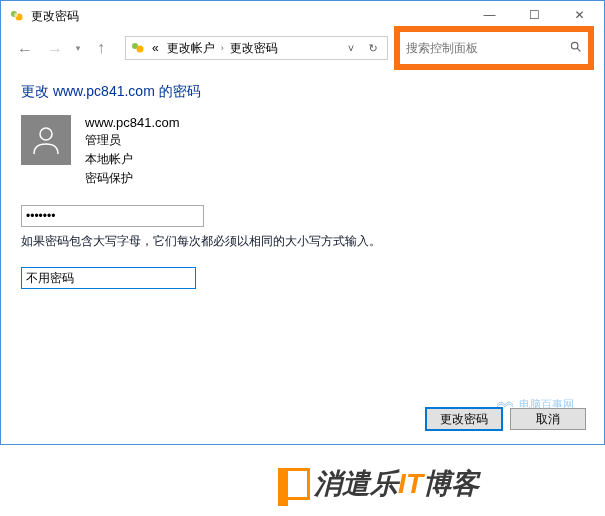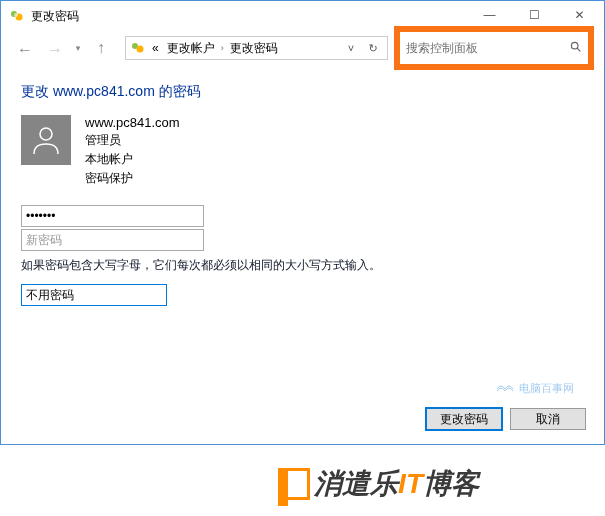--- a/index.html
+++ b/index.html
@@ -24,28 +24,28 @@
 .searchbox input { border: none; outline: none; flex: 1; font-size: 12px; color: #555; font-family: inherit; }
 .search-icon { color: #555; font-size: 12px; }
 .content { padding: 18px 20px; }
 .page-title { font-size: 14px; color: #003399; margin-bottom: 14px; }
 .user-row { display: flex; gap: 14px; margin-bottom: 18px; }
 .avatar { width: 50px; height: 50px; background: #858585; display: flex; align-items: center; justify-content: center; }
 .user-info { display: flex; flex-direction: column; gap: 2px; font-size: 12px; }
 .user-name { font-size: 13px; }
 .field-stack { display: flex; flex-direction: column; gap: 2px; max-width: 460px; margin-bottom: 6px; }
 .text-field { width: 183px; height: 22px; border: 1px solid #aaa; padding: 0 4px; font-size: 12px; font-family: inherit; outline: none; }
-.text-field.wide { width: 146px; }
+.text-field.wide { width: 175px; margin-top: 7px; }
 .text-field::placeholder { color: #999; }
 .text-field.focus { border: 1px solid #0078d7; }
 .help-text { font-size: 12px; color: #0f172a; margin: 4px 0 10px 0; }
 .buttons { position: absolute; right: 18px; bottom: 14px; display: flex; gap: 8px; }
 .btn { min-width: 76px; height: 22px; border: 1px solid #999; background: #e1e1e1; font-size: 12px; font-family: inherit; cursor: default; padding: 0 10px; }
 .btn.primary { border: 1px solid #0078d7; outline: 1px solid #0078d7; }
-.watermark { position: absolute; right: 30px; bottom: 48px; color: #7bb6e8; font-size: 11px; opacity: 0.7; pointer-events: none; display: flex; align-items: center; gap: 4px; }
+.watermark { position: absolute; right: 30px; bottom: 32px; color: #7bb6e8; font-size: 11px; opacity: 0.7; pointer-events: none; display: flex; align-items: center; gap: 4px; }
 .bottom-logo { width: 479px; padding: 20px 0 10px 0; display: flex; justify-content: flex-end; align-items: center; gap: 4px; }
 .logo-sq { width: 32px; height: 32px; border: 3px solid #ff8c00; position: relative; }
 .logo-sq::after { content: ""; position: absolute; left: -3px; top: -3px; width: 10px; height: 38px; background: #ff8c00; }
 .logo-text { font-size: 28px; font-style: italic; font-weight: bold; color: #3a3a3a; }
 .logo-text .accent { color: #ff8c00; }
 </style>
 </head>
 <body>
 
 <div class="window">
@@ -110,21 +110,20 @@
       <div class="user-info">
         <div class="user-name">www.pc841.com</div>
         <div>管理员</div>
         <div>本地帐户</div>
         <div>密码保护</div>
       </div>
     </div>
 
     <div class="field-stack">
       <input class="text-field" type="text" value="•••••••" style="">
-      <input class="text-field" type="text" placeholder="新密码" style="">
     </div>
     <div class="help-text">如果密码包含大写字母，它们每次都必须以相同的大小写方式输入。</div>
 
     <div class="field-stack">
       <input class="text-field focus wide" type="text" value="不用密码" style="">
     </div>
   </div>
 
   <div class="watermark">
     <svg width="20" height="14" viewBox="0 0 20 14">

